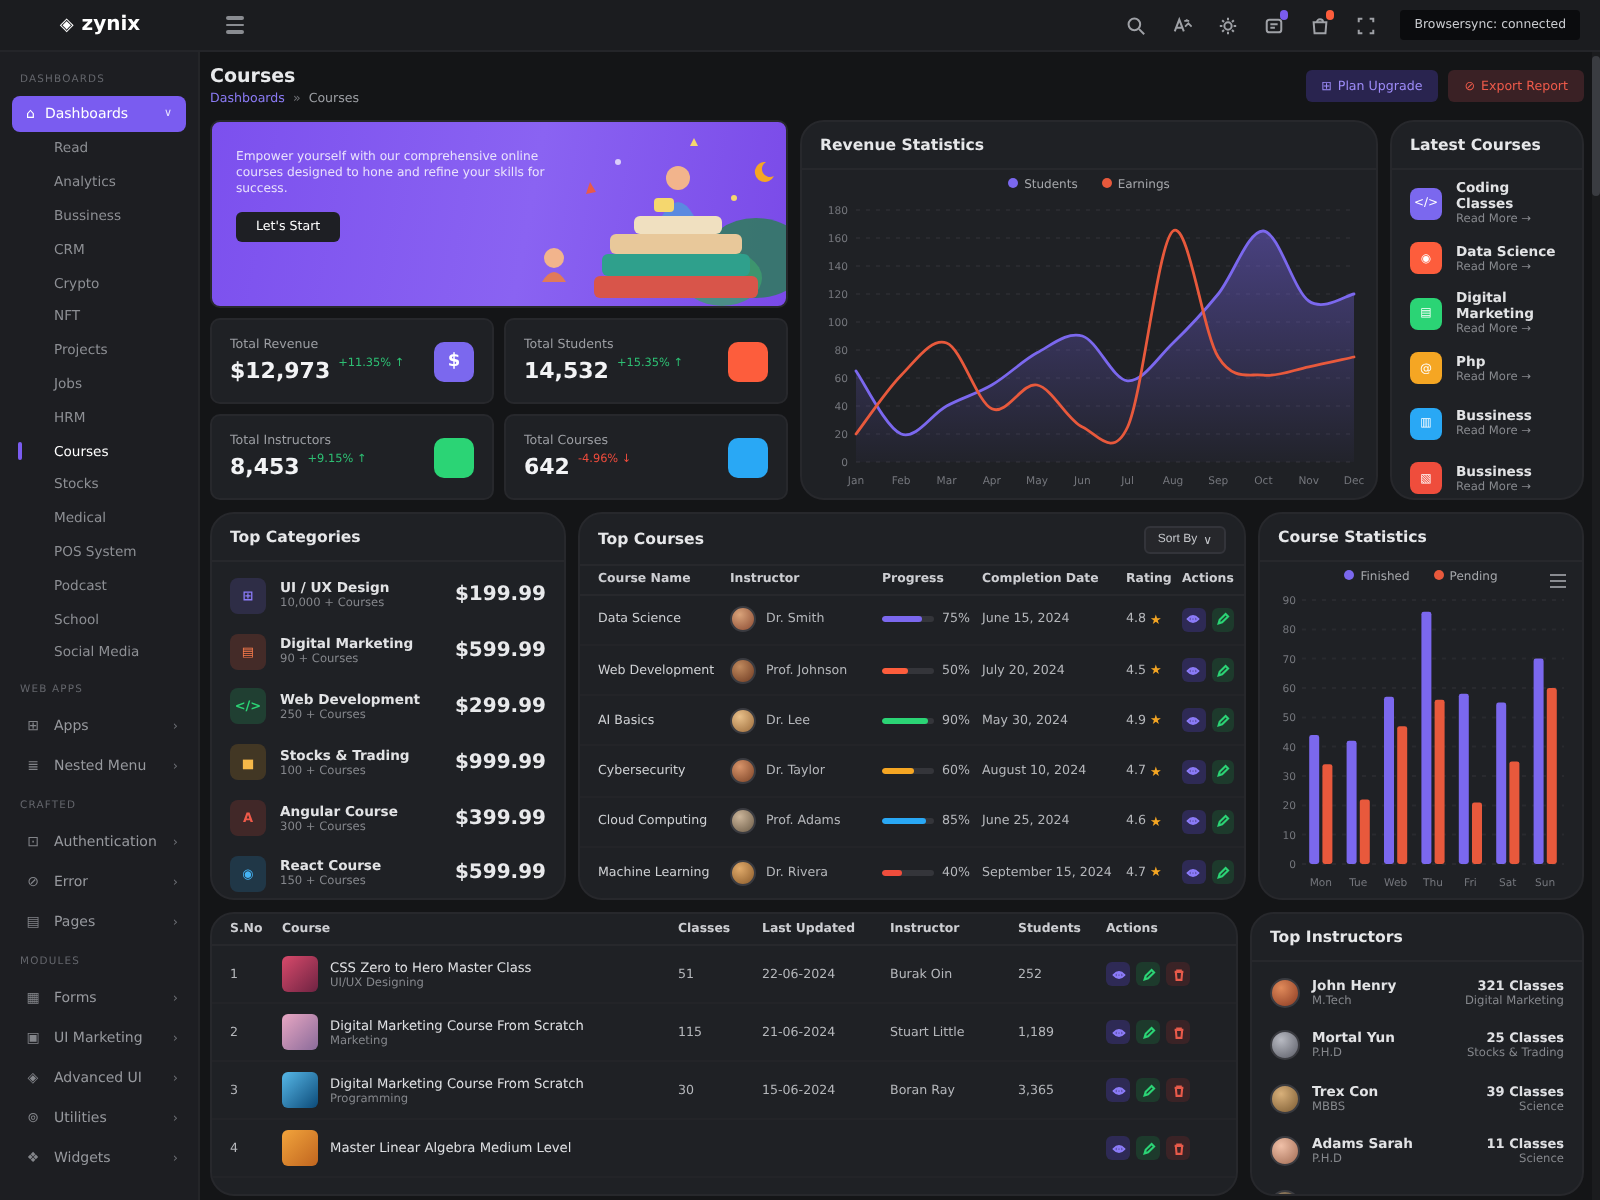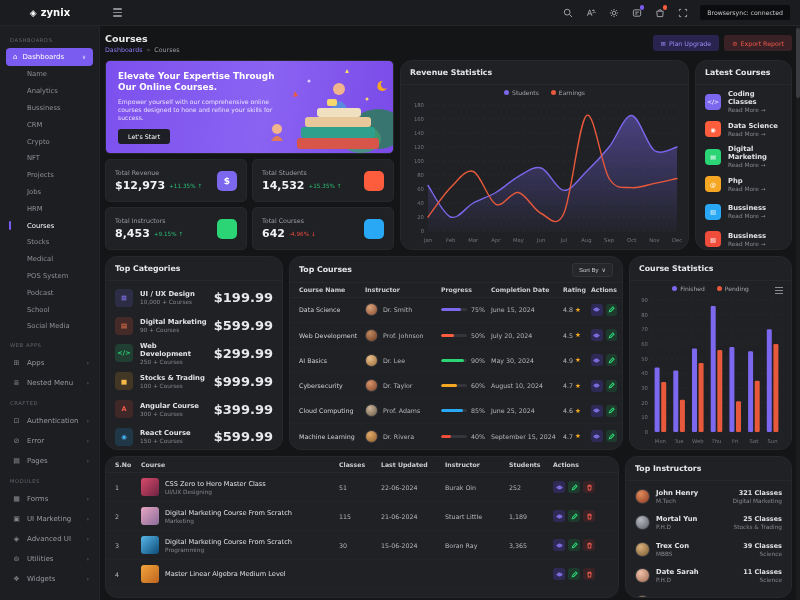--- a/index.html
+++ b/index.html
@@ -48,21 +48,21 @@
   
   .col-banner{display:flex;flex-direction:column;gap:5px}
   .banner{height:94px;border-radius:5px;background:linear-gradient(100deg,#7c50ee,#8a63f2 55%,#7a4ae8);position:relative;padding:10px 12px;overflow:hidden;border:1px solid #27282c}
   .banner h2{font-size:8.8px;line-height:1.3;color:#fff;font-weight:bold;width:64%}
   .banner p{font-size:6.1px;color:rgba(255,255,255,.82);margin-top:4px;width:62%;line-height:1.35}
   .cta{display:inline-block;margin-top:6px;background:#1e1f24;color:#fff;font-size:6.3px;padding:4px 10px;border-radius:3px;cursor:pointer}
   .banner-art{position:absolute;right:0;bottom:0;width:150px;height:94px}
   .stats-grid{display:grid;grid-template-columns:1fr 1fr;gap:5px;flex:1}
   .stat-card{background:#1f2125;border:1px solid #27282c;border-radius:5px;padding:6px 9px;display:flex;align-items:center}
   .stat-label{font-size:6.3px;color:#9b9da2}
-  .stat-line{display:flex;align-items:center;gap:4px;margin-top:3px}
+  .stat-line{display:flex;align-items:flex-start;gap:4px;margin-top:3px}
   .stat-value{font-size:11px;font-weight:bold;color:#f2f3f5}
   .stat-change{font-size:5.7px}
   .stat-icon{margin-left:auto;width:20px;height:20px;border-radius:5px;display:flex;align-items:center;justify-content:center;color:#fff;font-weight:bold;font-size:9px}
   
   .legend{display:flex;justify-content:center;gap:12px;align-items:center;height:14px;font-size:6px;color:#a5a7ab;position:relative}
   .ldot{width:5px;height:5px;border-radius:50%;display:inline-block;margin-right:3px;vertical-align:middle}
   .grid{stroke:#292a2f;stroke-dasharray:2 3}
   .tick{fill:#74767c;font-size:5.3px}
   .menu-mini{position:absolute;right:6px;top:3px;display:flex;flex-direction:column;gap:1.5px;cursor:pointer}
   .menu-mini span{width:8px;height:1.3px;background:#8a8c91}
@@ -71,21 +71,21 @@
   .lc-item{display:flex;align-items:center;gap:7px;height:27.5px}
   .lc-icon{width:16px;height:16px;border-radius:4px;display:flex;align-items:center;justify-content:center;color:#fff;font-size:6px;flex:none}
   .lc-name{font-size:6.8px;color:#e2e3e5;font-weight:bold}
   .lc-read{font-size:5.8px;color:#87898e;margin-top:1px;cursor:pointer}
   
   .tc-list{padding:3px 9px;display:flex;flex-direction:column}
   .tc-item{display:flex;align-items:center;gap:7px;height:27.8px}
   .tc-icon{width:18px;height:18px;border-radius:4px;display:flex;align-items:center;justify-content:center;font-size:6.5px;font-weight:bold;flex:none}
   .tc-name{font-size:6.8px;color:#e2e3e5;font-weight:bold}
   .tc-count{font-size:5.8px;color:#85878c;margin-top:1px}
-  .tc-price{margin-left:auto;font-size:13px;font-weight:bold;color:#e8e9eb}
+  .tc-price{margin-left:auto;font-size:10px;font-weight:bold;color:#e8e9eb}
   
   .sort-btn{margin-left:auto;height:14px;display:flex;align-items:center;gap:3px;padding:0 6px;border-radius:3px;font-size:6px;background:#26272b;border:1px solid #33343a;color:#c5c7cb;cursor:pointer}
   .sort-btn.purple{background:#7a5cf0;border-color:#7a5cf0;color:#fff}
   .search-box{margin-left:auto;height:14px;width:88px;background:#17181b;border:1px solid #2c2d32;border-radius:3px;color:#c5c7cb;font-size:6px;padding:0 6px;font-family:inherit}
   .search-box::placeholder{color:#6f7176}
   
   .tcrs-grid{display:grid;grid-template-columns:66px 76px 50px 72px 28px 26px;align-items:center;padding:0 9px}
   .tcrs-header{height:18px;border-bottom:1px solid #27282c;font-size:6.2px;font-weight:bold;color:#cdced2}
   .tcrs-row{height:25.2px;border-bottom:1px solid #232428;font-size:6.3px;color:#b5b7bb}
   .tcrs-row:last-child{border-bottom:none}
@@ -182,21 +182,21 @@
 <div class="sidebar">
   <div class="section-label">DASHBOARDS</div>
   <div class="dash-btn">
     <span>⌂</span>
     <span>Dashboards</span>
     <span class="chev">∨</span>
   </div>
   <div>
 
       <div class="subitem">
-        <span>Name</span>
+        <span>Read</span>
       </div>
 
       <div class="subitem">
         <span>Analytics</span>
       </div>
 
       <div class="subitem">
         <span>Bussiness</span>
       </div>
 
@@ -343,21 +343,20 @@
         <span>Export Report</span>
       </button>
     </div>
   </div>
 
   <div class="content">
 
     <div class="row1">
       <div class="col-banner">
         <div class="banner">
-          <h2><span>Elevate Your Expertise Through</span><br><span>Our Online Courses.</span></h2>
           <p>Empower yourself with our comprehensive online courses designed to hone and refine your skills for success.</p>
           <span class="cta">Let's Start</span>
           <svg class="banner-art" viewBox="0 0 150 94">
             <ellipse cx="135" cy="70" rx="26" ry="20" fill="#2e7d5a" opacity=".85"></ellipse>
             <ellipse cx="118" cy="80" rx="20" ry="14" fill="#3f9e6e" opacity=".8"></ellipse>
             <rect x="62" y="58" width="66" height="10" rx="3" fill="#e8c89a"></rect>
             <rect x="58" y="68" width="74" height="11" rx="3" fill="#2fa08c"></rect>
             <rect x="54" y="79" width="82" height="11" rx="3" fill="#d8554a"></rect>
             <rect x="74" y="49" width="44" height="9" rx="3" fill="#f0e0c0"></rect>
             <circle cx="96" cy="30" r="6" fill="#f2b48c"></circle>
@@ -1053,21 +1052,21 @@
               </span>
               <span class="ti-right">
                 <div class="ti-classes">39 Classes</div>
                 <div class="ti-field">Science</div>
               </span>
             </div>
 
             <div class="ti-item">
               <span class="ti-av" style="background: radial-gradient(circle at 35% 30%, rgb(240, 192, 168), rgb(160, 106, 82));"></span>
               <span>
-                <div class="ti-name">Date Sarah</div>
+                <div class="ti-name">Adams Sarah</div>
                 <div class="ti-degree">P.H.D</div>
               </span>
               <span class="ti-right">
                 <div class="ti-classes">11 Classes</div>
                 <div class="ti-field">Science</div>
               </span>
             </div>
 
             <div class="ti-item">
               <span class="ti-av" style="background: radial-gradient(circle at 35% 30%, rgb(160, 138, 106), rgb(74, 58, 42));"></span>

